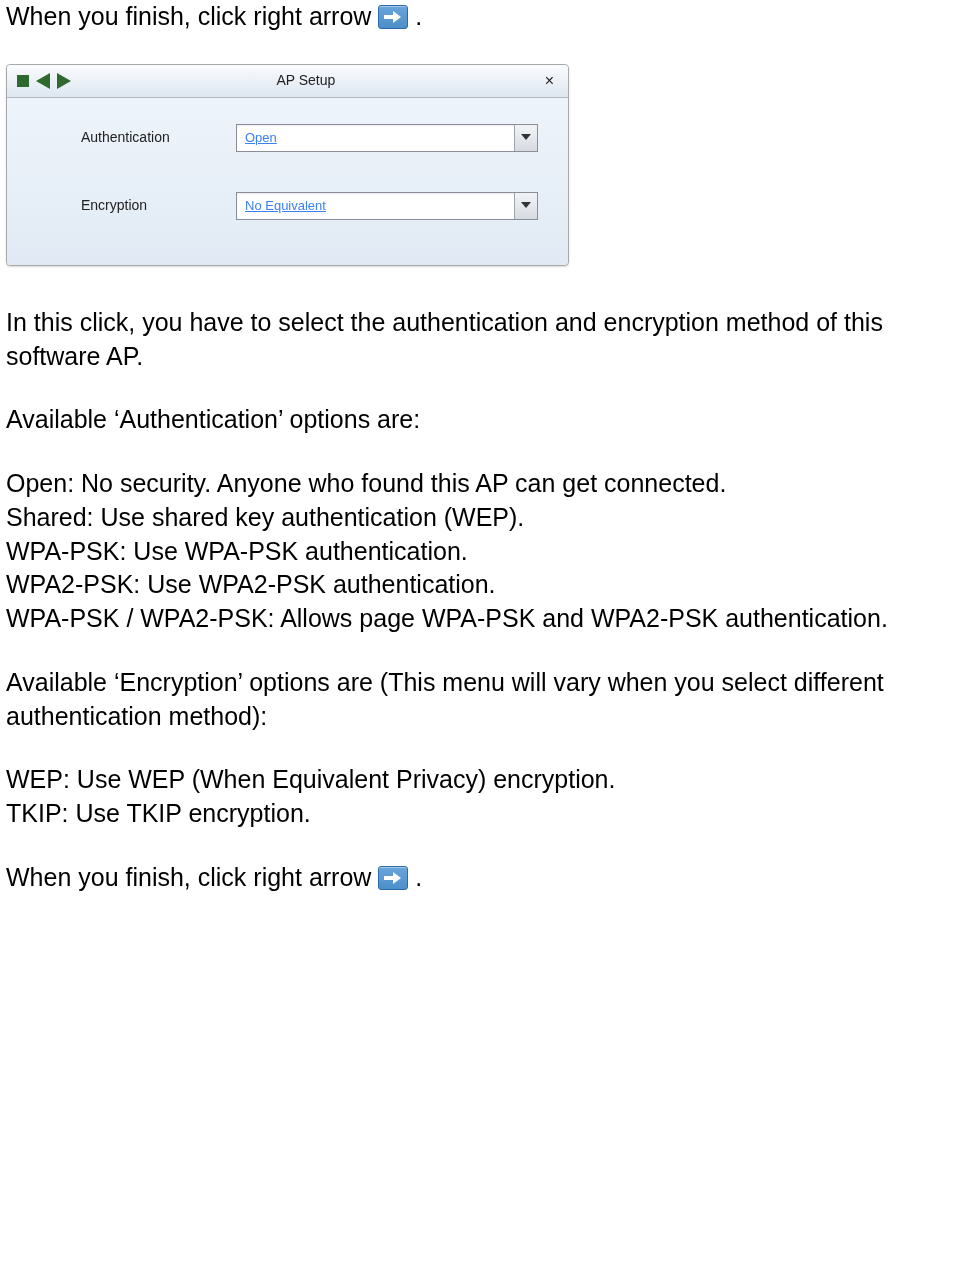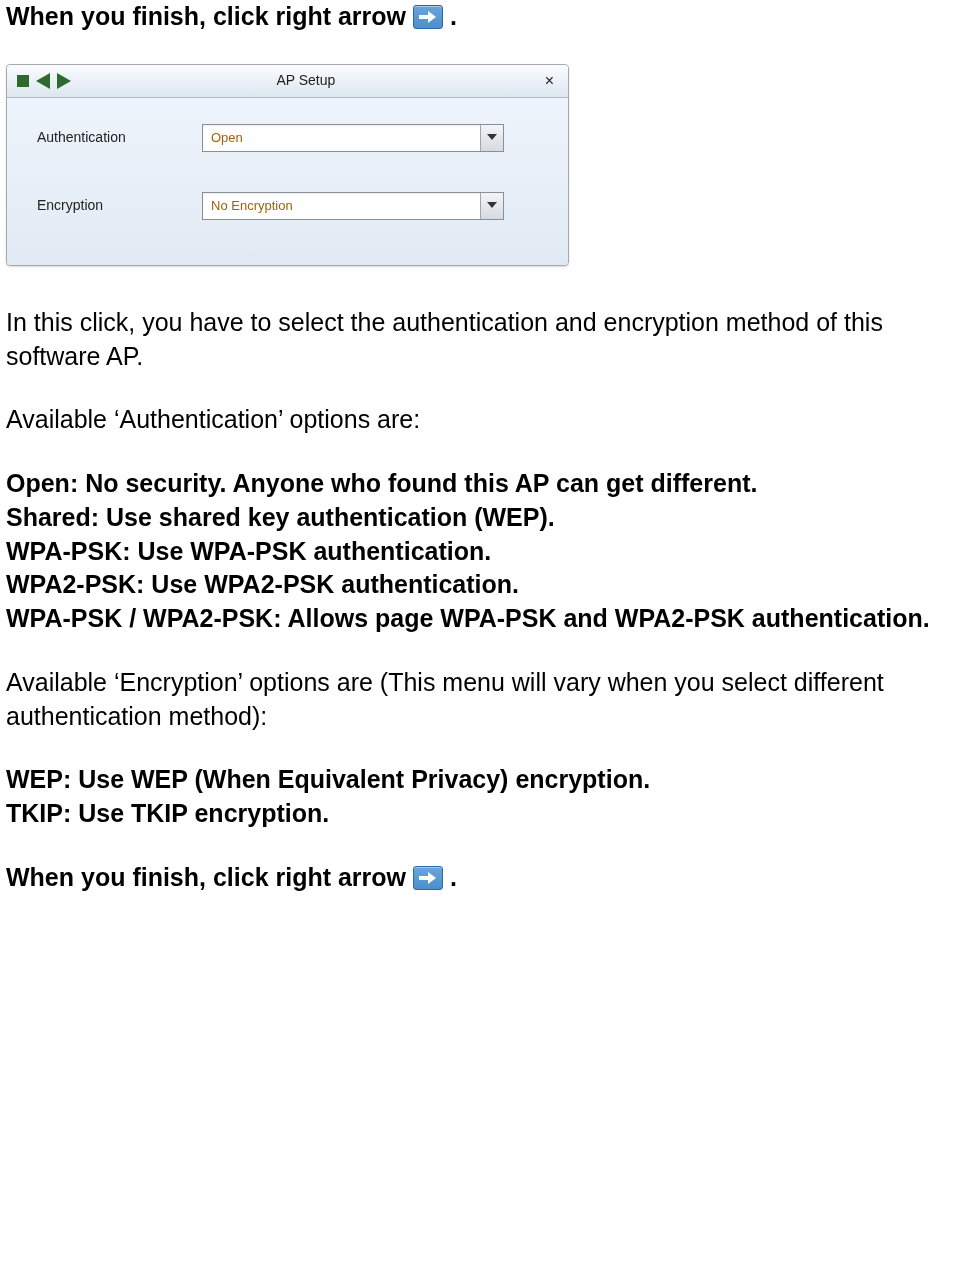--- a/index.html
+++ b/index.html
@@ -7,21 +7,21 @@
     padding: 0 6px;
     font-family: Arial, Helvetica, sans-serif;
     font-size: 25px;
     line-height: 1.35;
     color: #000;
     background: #fff;
     width: 978px;
     box-sizing: border-box;
   }
   .para { margin: 0 0 30px 0; }
-  .para-tight { margin: 0; font-weight: bold; }
+  .para-tight { margin: 0; }
   .arrow-icon {
     display: inline-block;
     width: 28px;
     height: 22px;
     vertical-align: -4px;
     background: linear-gradient(to bottom, #6aa5db, #4d8fc9);
     border: 1px solid #2a6aa8;
     border-radius: 3px;
     position: relative;
     box-shadow: inset 0 1px 0 rgba(255,255,255,0.4);
@@ -100,20 +100,21 @@
   }
   .ap-body {
     padding: 26px 30px 45px 30px;
     background: linear-gradient(to bottom,#eef4fb,#e1eaf4);
     border-radius: 0 0 4px 4px;
   }
   .ap-row {
     display: flex;
     align-items: center;
     margin-bottom: 40px;
+    margin-left: 44px;
   }
   .ap-row:last-child { margin-bottom: 0; }
   .ap-label {
     width: 165px;
     font-size: 14px;
     color: #222;
   }
   .ap-select {
     flex: 0 0 300px;
     height: 26px;
@@ -121,21 +122,22 @@
     align-items: center;
     background: #fff;
     border: 1px solid #8a8f97;
     box-shadow: inset 0 1px 2px rgba(0,0,0,0.08);
     position: relative;
   }
   .ap-select-val {
     flex: 1;
     padding: 0 8px;
     font-size: 13px;
-    color: #a16207;
+    color: #3b82f6;
+    text-decoration: underline;
   }
   .ap-select-btn {
     width: 22px;
     height: 100%;
     border-left: 1px solid #9ea5ad;
     background: linear-gradient(to bottom,#f2f4f7,#d6dbe1);
     display: flex;
     align-items: center;
     justify-content: center;
   }
@@ -169,33 +171,33 @@
     <div class="ap-row">
       <div class="ap-label">Authentication</div>
       <div class="ap-select">
         <div class="ap-select-val">Open</div>
         <div class="ap-select-btn"></div>
       </div>
     </div>
     <div class="ap-row">
       <div class="ap-label">Encryption</div>
       <div class="ap-select">
-        <div class="ap-select-val">No Encryption</div>
+        <div class="ap-select-val">No Equivalent</div>
         <div class="ap-select-btn"></div>
       </div>
     </div>
   </div>
 </div>
 
 <p class="para">In this click, you have to select the authentication and encryption method of this software AP.</p>
 
 <p class="para">Available ‘Authentication’ options are:</p>
 
 <div class="para">
-  <div class="para-tight">Open: No security. Anyone who found this AP can get different.</div>
+  <div class="para-tight">Open: No security. Anyone who found this AP can get connected.</div>
   <div class="para-tight">Shared: Use shared key authentication (WEP).</div>
   <div class="para-tight">WPA-PSK: Use WPA-PSK authentication.</div>
   <div class="para-tight">WPA2-PSK: Use WPA2-PSK authentication.</div>
   <div class="para-tight">WPA-PSK / WPA2-PSK: Allows page WPA-PSK and WPA2-PSK authentication.</div>
 </div>
 
 <p class="para">Available ‘Encryption’ options are (This menu will vary when you select different authentication method):</p>
 
 <div class="para">
   <div class="para-tight">WEP: Use WEP (When Equivalent Privacy) encryption.</div>

